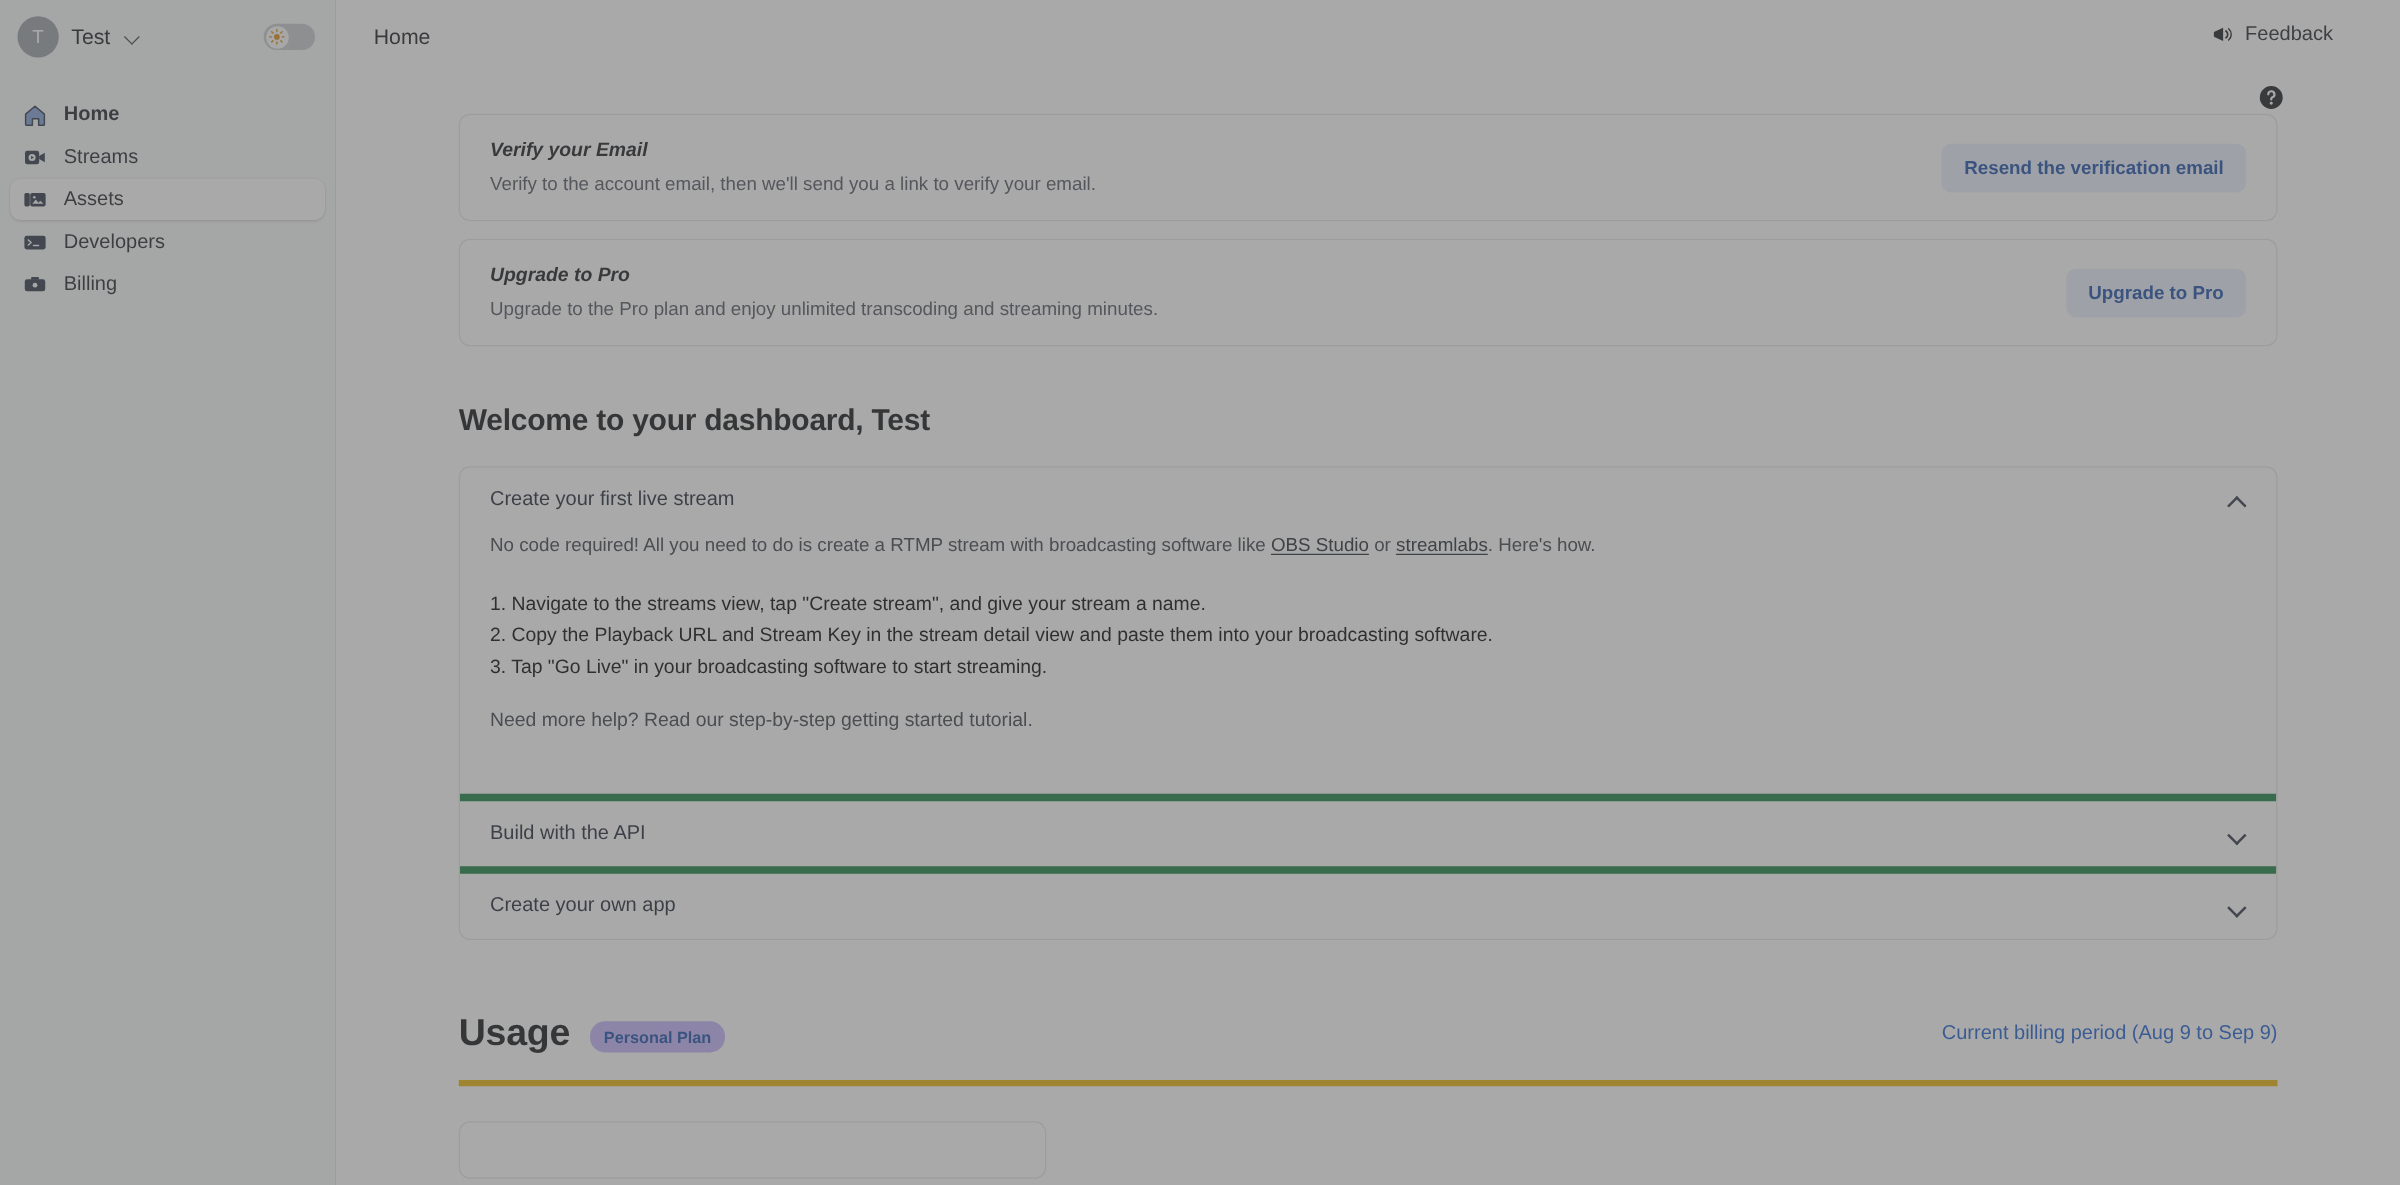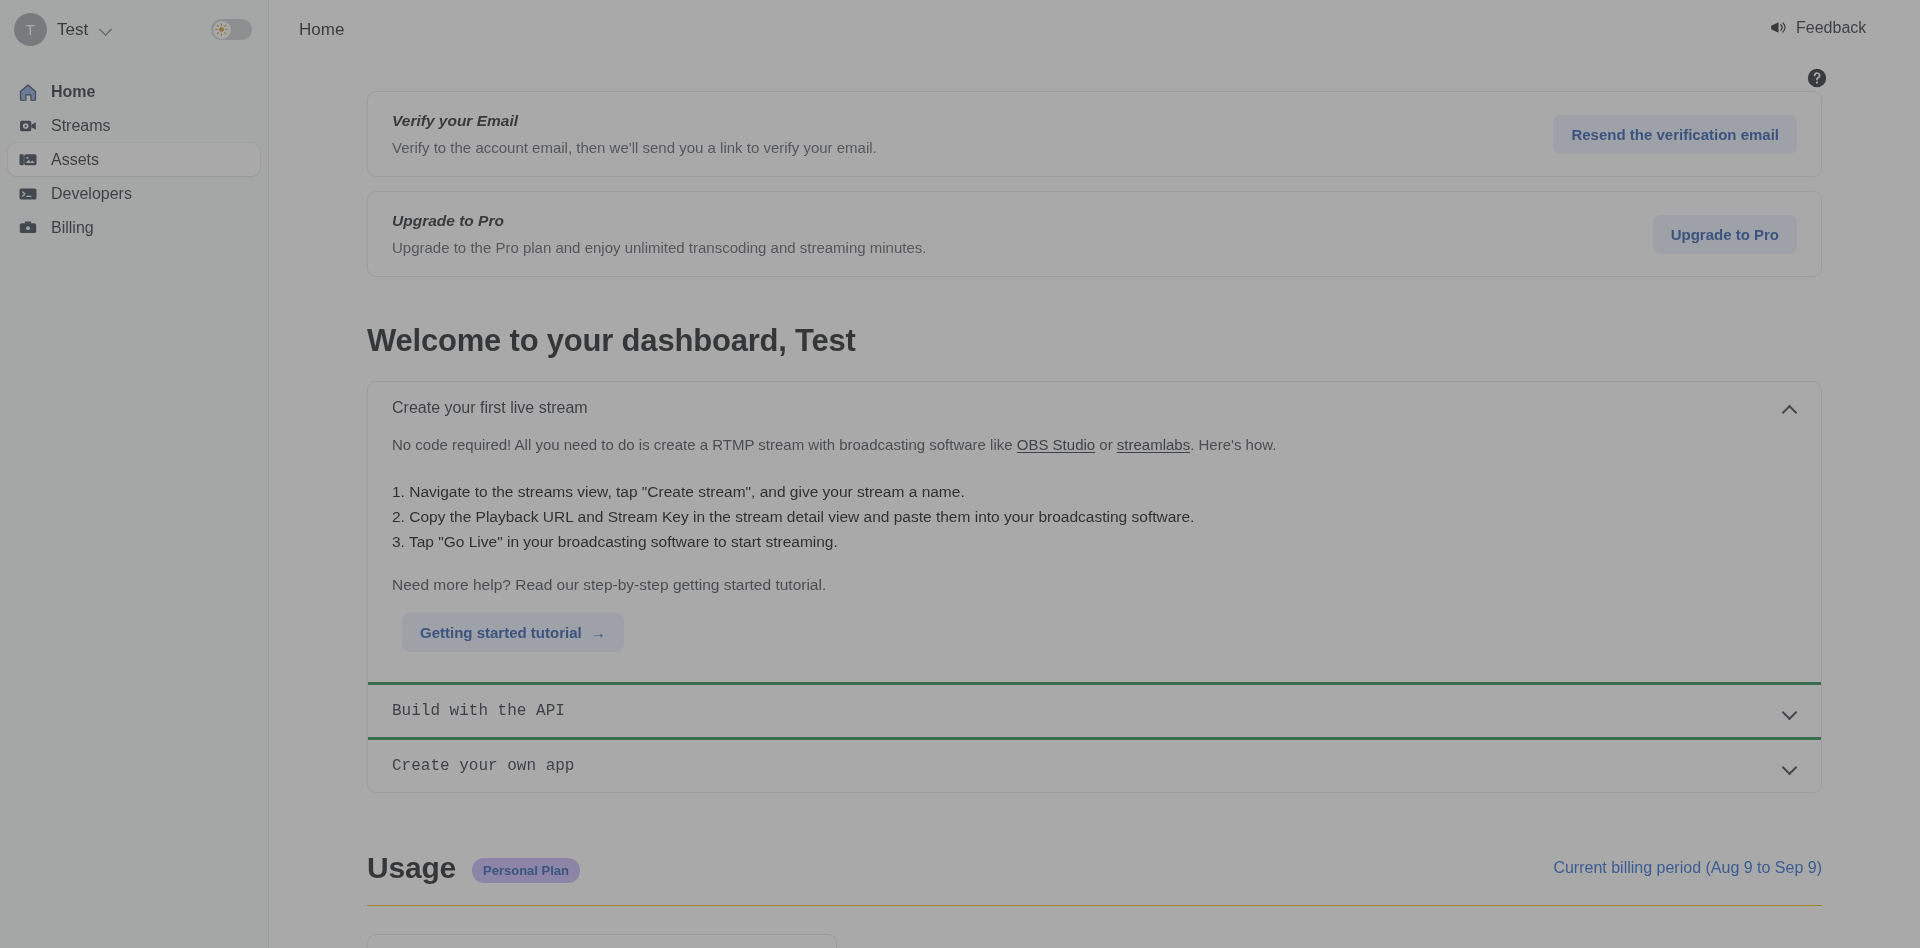--- a/index.html
+++ b/index.html
@@ -200,35 +200,35 @@
     border: none;
     border-radius: 8px;
     padding: 11px 18px;
     cursor: pointer;
     white-space: nowrap;
     font-family: "Liberation Sans", sans-serif;
   }
 
   
   .welcome {
-    font-size: 31px;
+    font-size: 24px;
     font-weight: 700;
     color: #0e1013;
     margin: 46px 0 22px 0;
     letter-spacing: -0.2px;
   }
 
   
   .accordion {
     border: 1px solid #e4e6e9;
     border-radius: 9px;
     overflow: hidden;
     background: #fff;
   }
-  .acc-section + .acc-section { border-top: 3px solid #15803d; font-family: Liberation Mono, monospace; }
+  .acc-section + .acc-section { border-top: 6px solid #15803d; }
   .acc-header {
     display: flex;
     align-items: center;
     padding: 17px 24px;
     cursor: pointer;
   }
   .acc-title {
     font-size: 16px;
     color: #1c2230;
   }
@@ -291,21 +291,21 @@
     cursor: pointer;
     font-family: "Liberation Sans", sans-serif;
   }
 
   
   .usage-head {
     display: flex;
     align-items: center;
     margin: 58px 0 0 0;
     padding-bottom: 20px;
-    border-bottom: 1px solid #eab308;
+    border-bottom: 5px solid #eab308;
   }
   .usage-title {
     font-size: 30px;
     font-weight: 700;
     color: #0e1013;
     letter-spacing: -0.2px;
   }
   .plan-badge {
     margin-left: 16px;
     background: #c4b5fd;
@@ -485,24 +485,20 @@
               <p class="acc-para"><span>No code required! All you need to do is create a RTMP stream with broadcasting software like </span><a class="inline-link">OBS Studio</a><span> or </span><a class="inline-link">streamlabs</a><span>. Here's how.</span></p>
 
               <div class="acc-steps">
                 <div>1. Navigate to the streams view, tap "Create stream", and give your stream a name.</div>
                 <div>2. Copy the Playback URL and Stream Key in the stream detail view and paste them into your broadcasting software.</div>
                 <div>3. Tap "Go Live" in your broadcasting software to start streaming.</div>
               </div>
 
               <p class="acc-help">Need more help? Read our step-by-step getting started tutorial.</p>
 
-              <button class="tutorial-btn">
-                <span>Getting started tutorial</span>
-                <span>→</span>
-              </button>
             </div>
           </div>
 
           <div class="acc-section">
             <div class="acc-header">
               <span class="acc-title">Build with the API</span>
               <span class="acc-chev"></span>
             </div>
           </div>
 

